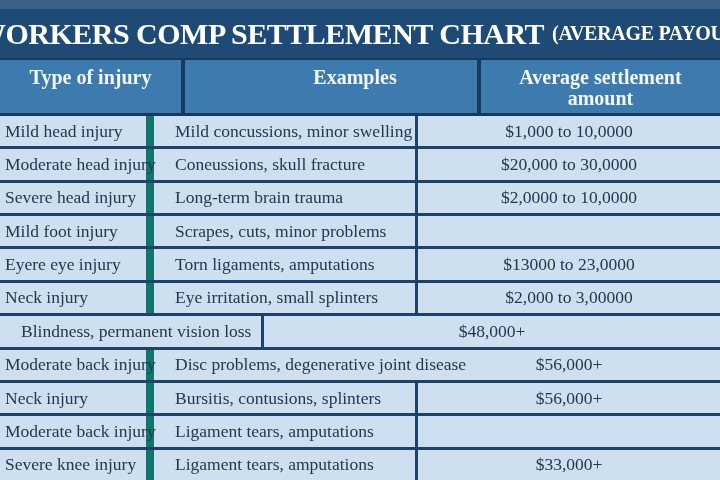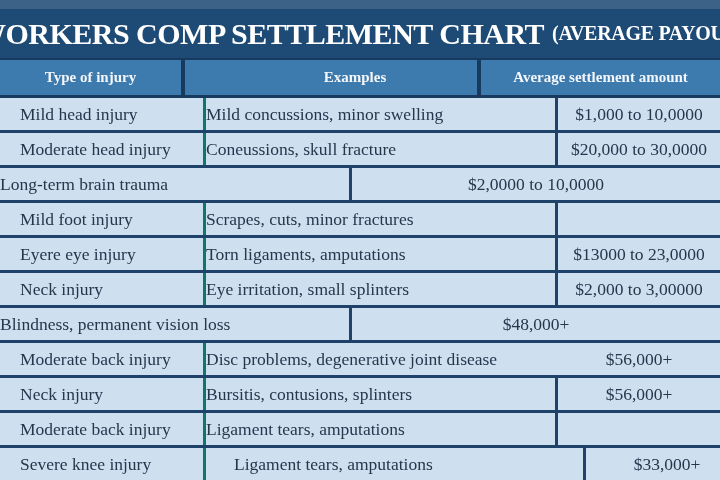--- a/index.html
+++ b/index.html
@@ -39,31 +39,31 @@
     letter-spacing: -0.5px;
   }
   .title-qualifier {
     color: #ffffff;
     font-size: 20px;
     font-weight: 700;
     margin-left: 8px;
     letter-spacing: -0.3px;
   }
   .header-row {
-    height: 40px;
+    height: 58px;
     flex: 0 0 auto;
     background: #3d7aad;
     display: flex;
     box-sizing: border-box;
     border-top: 2px solid #173a5e;
     border-bottom: 3px solid #173a5e;
     overflow: hidden;
     color: #f3f6fa;
     font-weight: 700;
-    font-size: 15px;
+    font-size: 20px;
   }
   .header-cell {
     display: flex;
     align-items: flex-start;
     justify-content: center;
     text-align: center;
     box-sizing: border-box;
     padding-top: 7px;
     line-height: 21px;
   }
@@ -80,37 +80,37 @@
     flex: 1;
     display: flex;
     box-sizing: border-box;
     border-bottom: 3px solid #1e4269;
     background: #cedff0;
     color: #26374d;
     font-size: 17.5px;
     align-items: center;
     overflow: visible;
   }
-  .row:last-child { border-bottom: none; gap: 28px; }
+  .row:last-child { border-bottom: none; }
   .cell {
     box-sizing: border-box;
     align-self: stretch;
     display: flex;
     align-items: center;
     white-space: nowrap;
   }
   .c1 {
-    width: 206px;
-    border-right: 3px solid #0f766e;
-    padding-left: 20px;
+    width: 154px;
+    border-right: 8px solid #0f766e;
+    padding-left: 5px;
   }
   .c2 {
-    width: 352px;
+    width: 264px;
     border-right: 3px solid #1e4269;
-    padding-left: 0;
+    padding-left: 21px;
     overflow: visible;
   }
   .c2.no-divider { border-right: none; }
   .c3 {
     flex: 1;
     justify-content: center;
     text-align: right;
   }
 </style>
 </head>
@@ -135,26 +135,27 @@
       <div class="cell c1">Mild head injury</div>
       <div class="cell c2">Mild concussions, minor swelling</div>
       <div class="cell c3">$1,000 to 10,0000</div>
     </div>
     <div class="row">
       <div class="cell c1">Moderate head injury</div>
       <div class="cell c2">Coneussions, skull fracture</div>
       <div class="cell c3">$20,000 to 30,0000</div>
     </div>
     <div class="row">
+      <div class="cell c1">Severe head injury</div>
       <div class="cell c2">Long-term brain trauma</div>
       <div class="cell c3">$2,0000 to 10,0000</div>
     </div>
     <div class="row">
       <div class="cell c1">Mild foot injury</div>
-      <div class="cell c2">Scrapes, cuts, minor fractures</div>
+      <div class="cell c2">Scrapes, cuts, minor problems</div>
     </div>
     <div class="row">
       <div class="cell c1">Eyere eye injury</div>
       <div class="cell c2">Torn ligaments, amputations</div>
       <div class="cell c3">$13000 to 23,0000</div>
     </div>
     <div class="row">
       <div class="cell c1">Neck injury</div>
       <div class="cell c2">Eye irritation, small splinters</div>
       <div class="cell c3">$2,000 to 3,00000</div>

